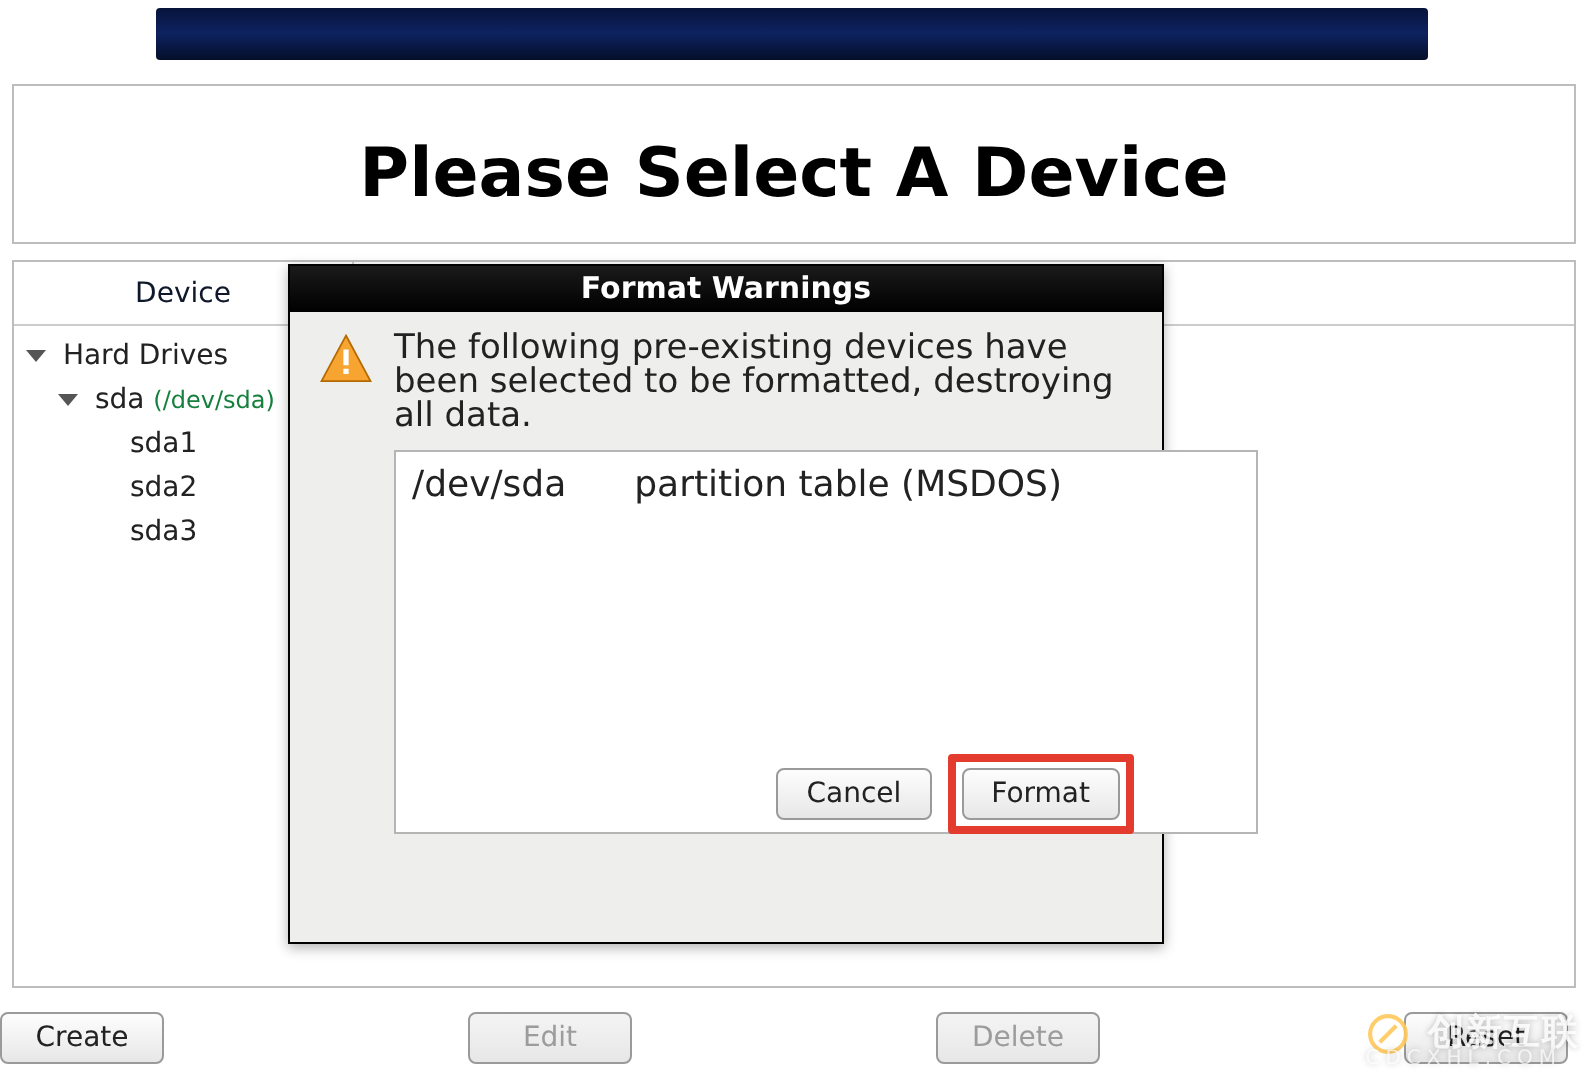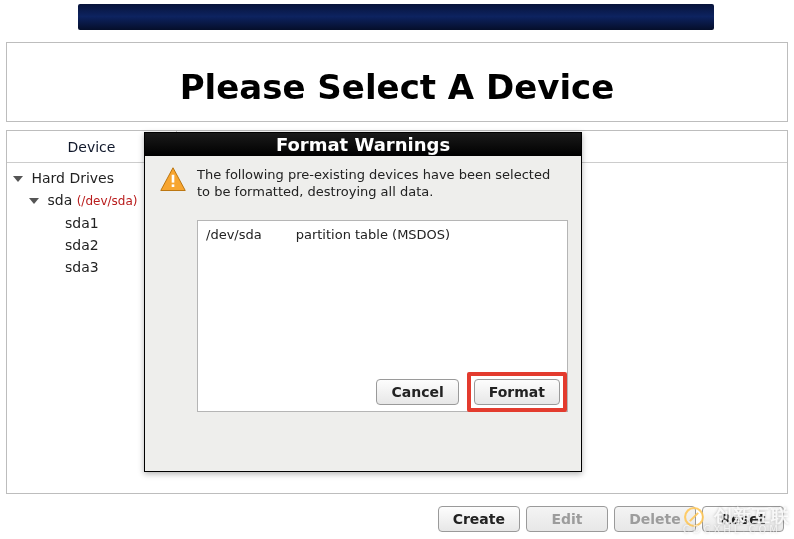--- a/index.html
+++ b/index.html
@@ -61,77 +61,76 @@
     .tree-row { line-height: 22px; white-space: nowrap; }
     .tree-arrow {
       display:inline-block;
       width:0;height:0;
       border-left:5px solid transparent;
       border-right:5px solid transparent;
       border-top:6px solid #555;
       margin-right:4px;
       vertical-align:middle;
     }
-    .tree .muted { color:#b91c1c; font-size:12px;text-align:center;}
+    .tree .muted { color:#15803d; font-size:12px;text-align:center;}
     
     .bottom-buttons {
       position: absolute;
       left:0; right:0; bottom:0; height:40px;
-      display:flex; justify-content:flex-end; align-items:center;
-      gap:6px; padding-right:10px;padding-left:38px;
+      display:flex; justify-content:space-between; align-items:center;
+      gap:6px; padding-right:10px;
     }
     .btn {
       min-width:82px;
       padding:4px 14px;
       border:1px solid #9a9a9a;
       border-radius:4px;
       background:linear-gradient(#fdfdfd,#e7e7e7);
       font-size:14px;
       color:#222;
       text-align:center;
       cursor:pointer;
-      font-weight:bold;
     }
     .btn.disabled {
       color:#9c9c9c;
       background:linear-gradient(#f4f4f4,#e7e7e7);
       cursor:default;
     }
     
     .dialog {
       position:absolute;
       left:144px; top:132px;
       width:438px; height:340px;
       background:#eeeeec;
       border:1px solid #000;
       box-shadow:0 2px 6px rgba(0,0,0,0.3);
     }
     .dialog-title {
       height:23px;
       background:linear-gradient(#1a1a1a,#000);
       color:#fff;
       font-weight:700;
-      font-size:18px;
+      font-size:15px;
       text-align:center;
       line-height:23px;
     }
     .dialog-body { position:relative; padding:10px 14px 10px 14px; }
     .warn-row { display:flex; gap:10px; }
     .warn-icon {
       width:28px;height:28px;flex:0 0 28px;
     }
-    .warn-text { font-size:13px;color:#222;line-height:17px; }
+    .warn-text { font-size:17px;color:#222;line-height:17px; }
     .list-box {
       margin-left:38px;
-      margin-top:20px;
-      width:371px;height:192px;
+      margin-top:8px;
+      width:432px;height:192px;
       border:1px solid #b5b5b5;
       background:#fff;
       padding:6px 8px;
-      font-size:13px;
+      font-size:18px;
       color:#222;
     }
     .list-row { display:flex; gap:34px; }
     .dialog-buttons {
       position:absolute;
       bottom:10px; right:14px;
       display:flex; gap:8px; align-items:center;
     }
     .highlight-box {
       border:4px solid #e33b2e;

